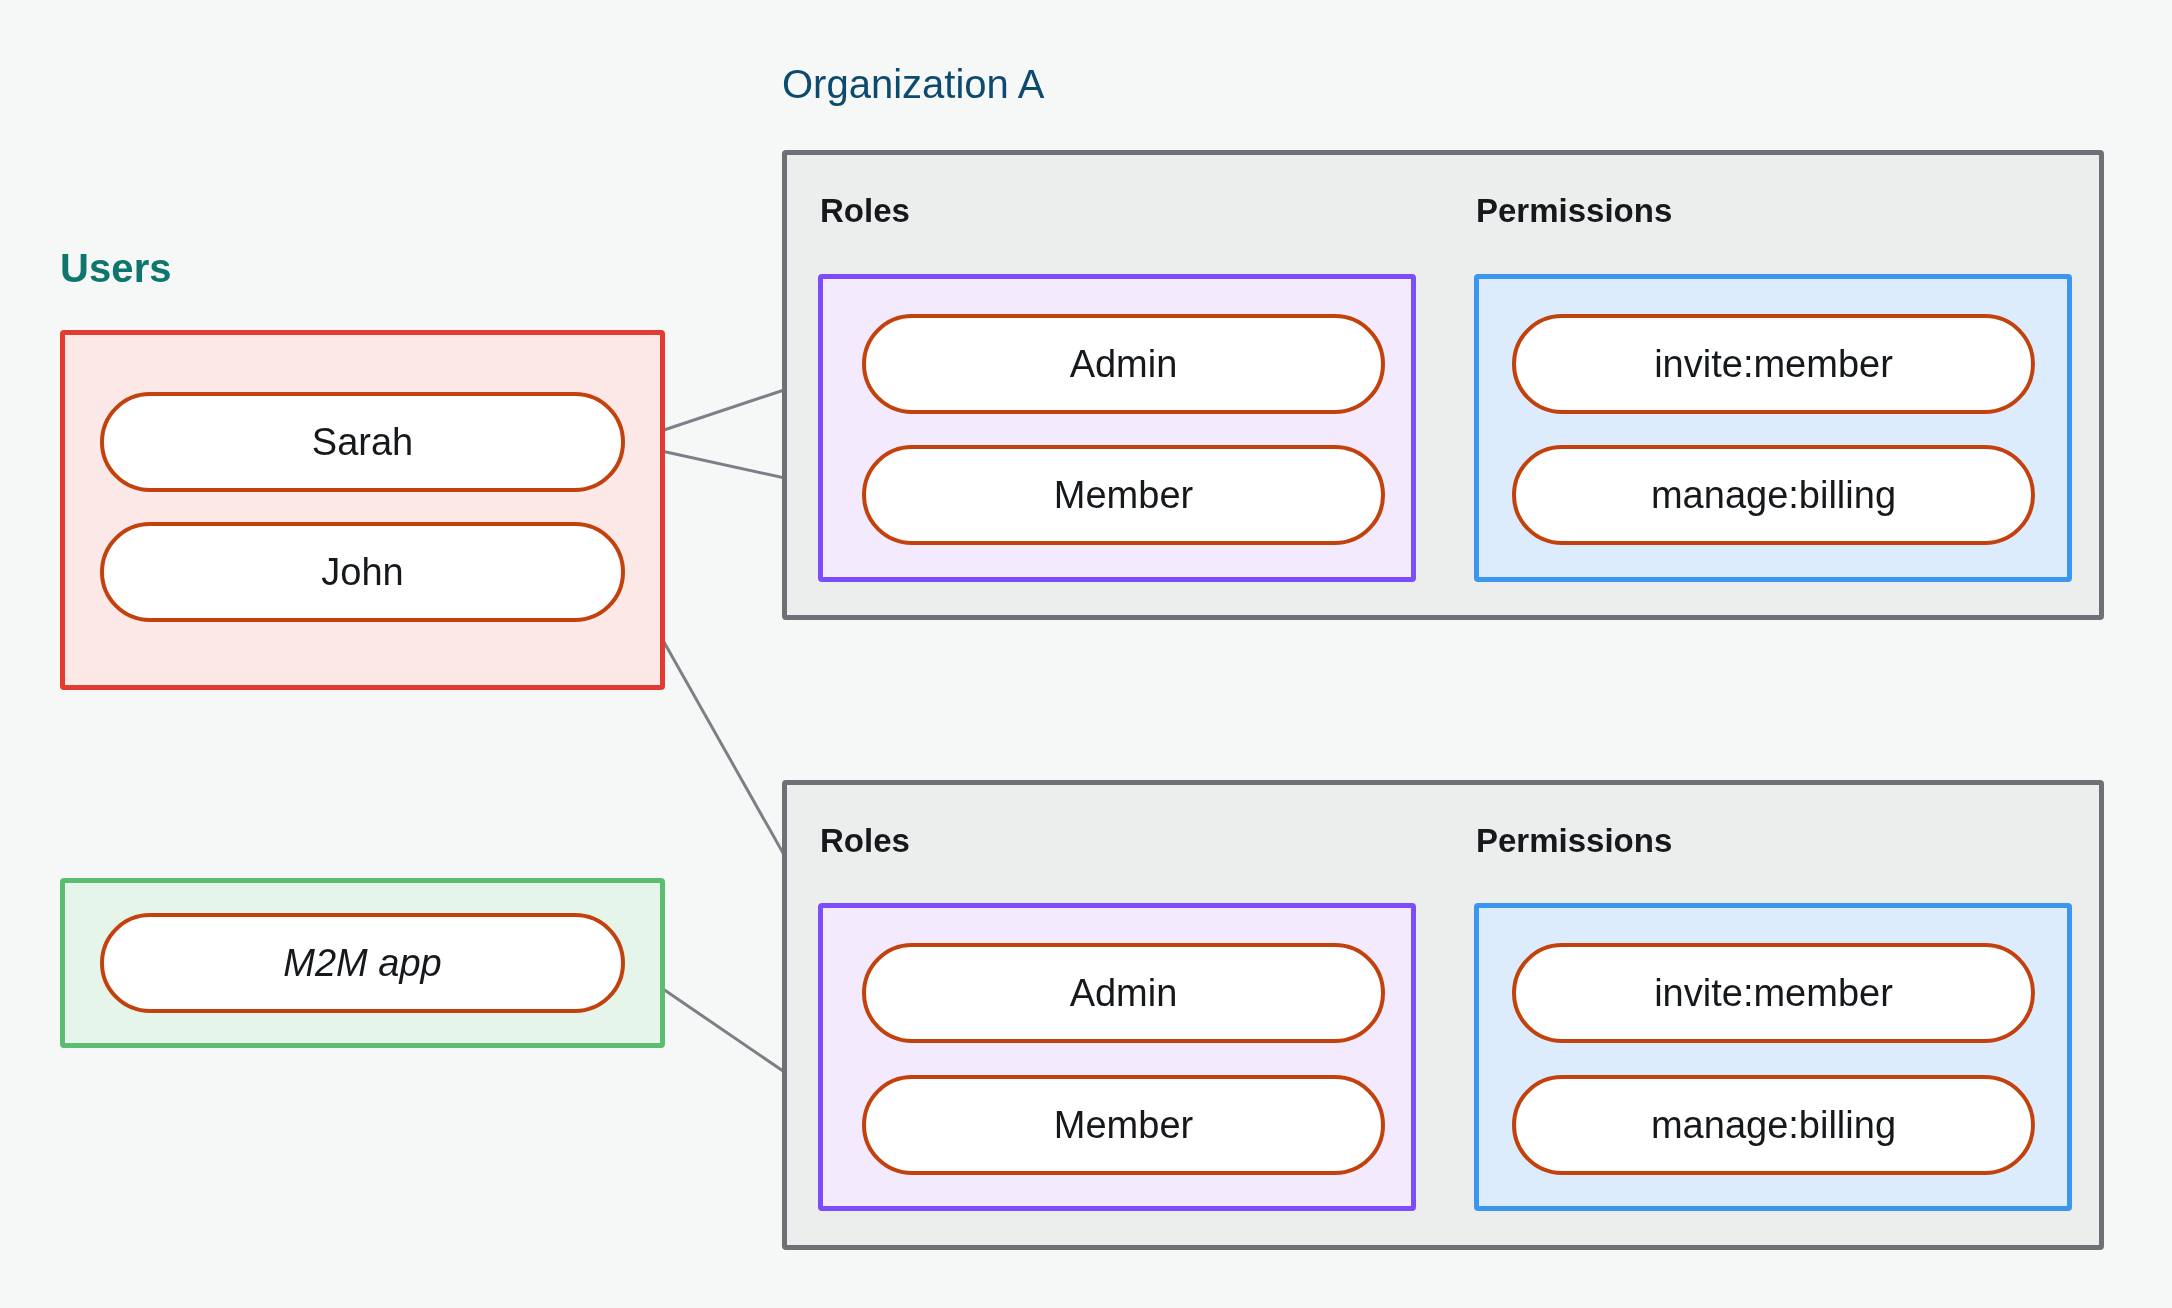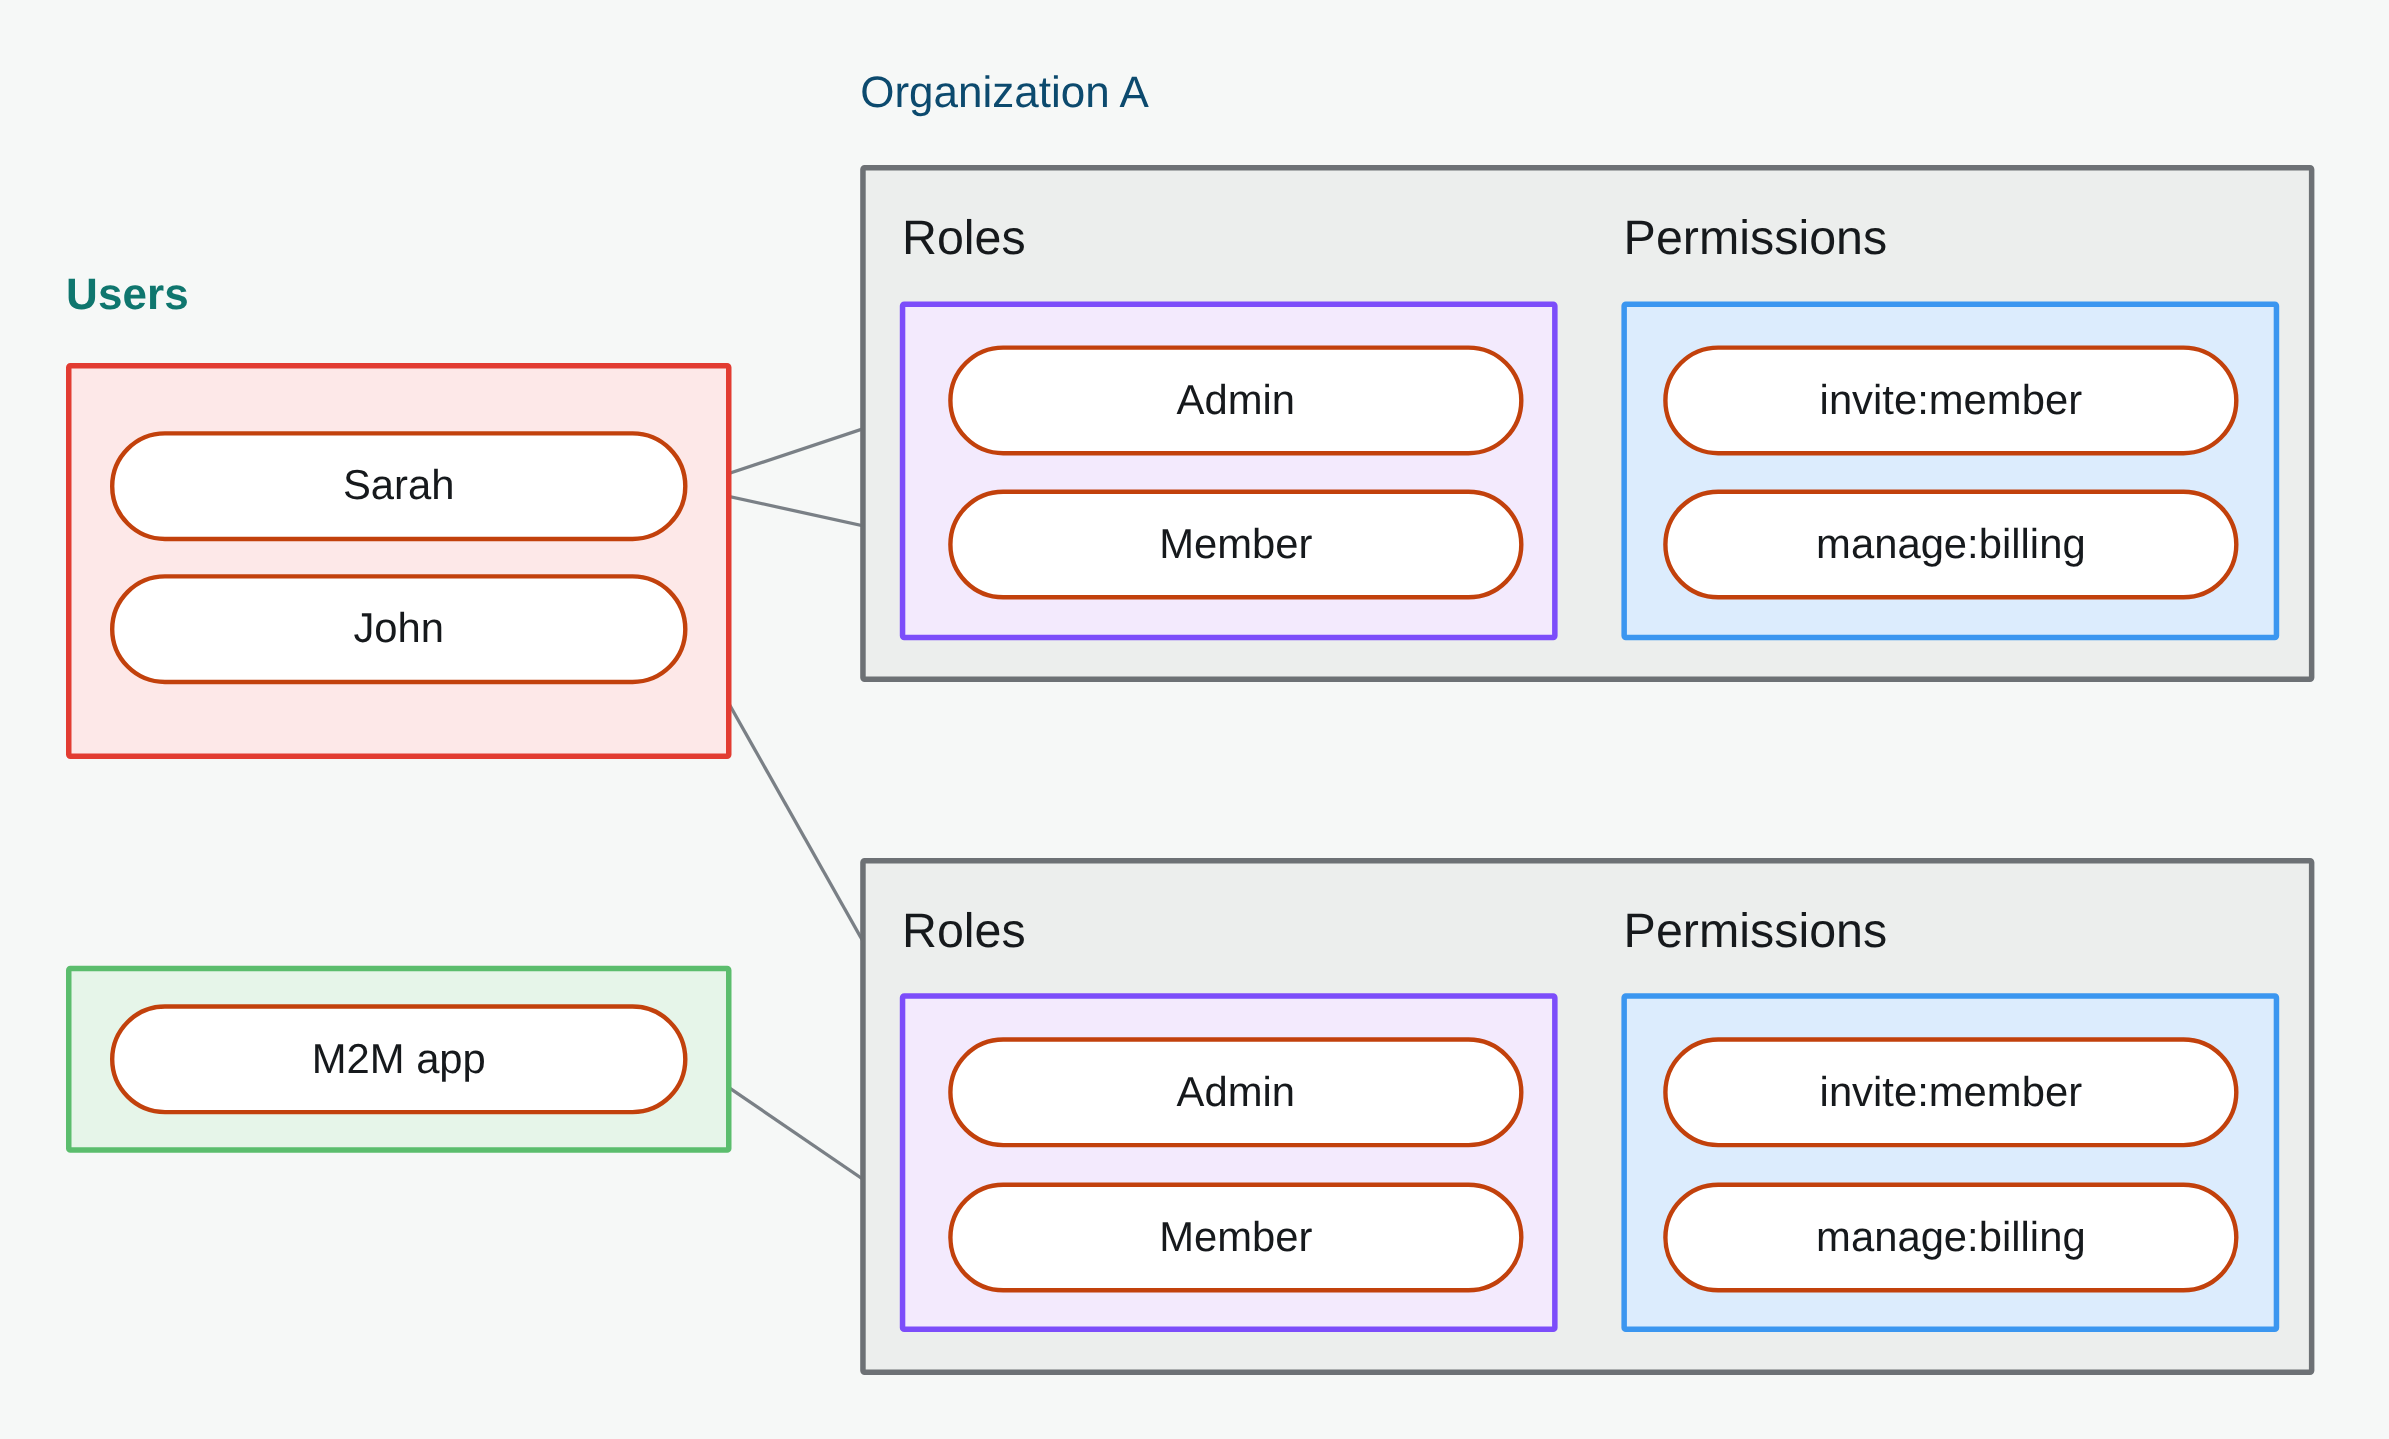--- a/index.html
+++ b/index.html
@@ -42,22 +42,22 @@
     position: absolute;
     z-index: 3;
     font-size: 40px;
     font-weight: 400;
     color: #0c4a6e;
     white-space: nowrap;
   }
   .sub-title {
     position: absolute;
     z-index: 3;
-    font-size: 44px;
-    font-weight: 400;
+    font-size: 33px;
+    font-weight: 700;
     color: #16191c;
     white-space: nowrap;
   }
   
   .box {
     position: absolute;
     z-index: 2;
     box-sizing: border-box;
     border-radius: 4px;
   }
@@ -137,21 +137,21 @@
       <circle cx="1512" cy="1125" r="11"></circle>
     </g>
   </svg>
 
   <div class="group-title" style="left:60px; top:246px;">Users</div>
   <div class="box users" style="left:60px; top:330px; width:605px; height:360px;"></div>
   <div class="pill" style="left:100px; top:392px; width:525px; height:100px;">Sarah</div>
   <div class="pill" style="left:100px; top:522px; width:525px; height:100px;">John</div>
 
   <div class="box m2m" style="left:60px; top:878px; width:605px; height:170px;"></div>
-  <div class="pill" style="left:100px; top:913px; width:525px; height:100px;">M2M app</div>
+  <div class="pill" style="left:100px; top:913px; width:525px; height:100px;font-style:italic;">M2M app</div>
 
   <div class="org-title" style="left:782px; top:62px;">Organization A</div>
   <div class="box org" style="left:782px; top:150px; width:1322px; height:470px;"></div>
 
   <div class="sub-title" style="left:820px; top:192px;">Roles</div>
   <div class="box roles" style="left:818px; top:274px; width:598px; height:308px;"></div>
   <div class="pill" style="left:862px; top:314px; width:523px; height:100px;">Admin</div>
   <div class="pill" style="left:862px; top:445px; width:523px; height:100px;">Member</div>
 
   <div class="sub-title" style="left:1476px; top:192px;">Permissions</div>

